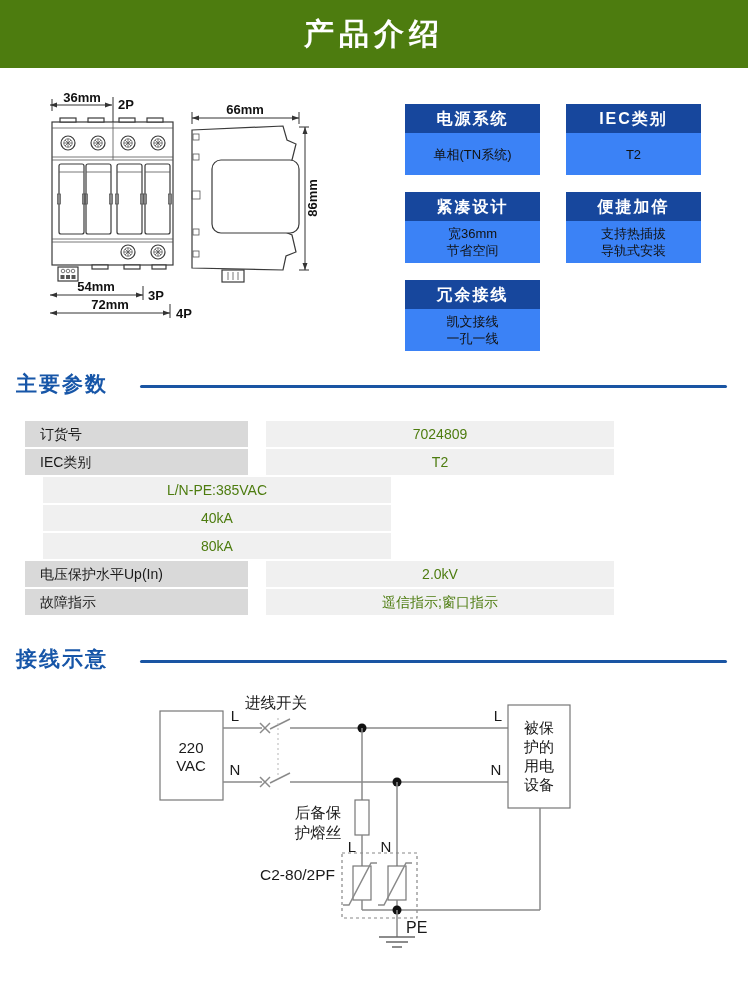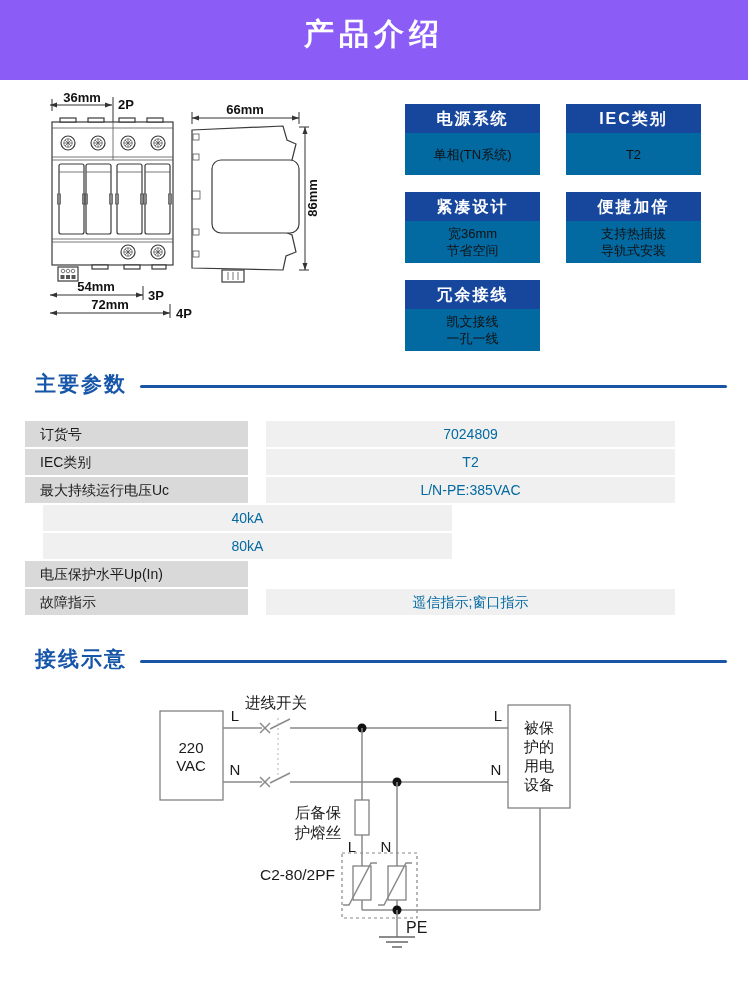--- a/index.html
+++ b/index.html
@@ -1,43 +1,43 @@
 <!DOCTYPE html>
 <html><head>
 <meta charset="utf-8">
 <style>
   html,body{margin:0;padding:0;background:#fff;}
   #page{position:relative;width:748px;height:981px;margin:0 auto;background:#fff;
         font-family:"Liberation Sans",sans-serif;overflow:hidden;}
-  .banner{position:absolute;left:0;top:0;width:748px;height:80px;background:#8b5cf6;
+  .banner{position:absolute;left:0;top:0;width:748px;height:68px;background:#4d7c0f;
           color:#fff;font-size:30px;font-weight:bold;letter-spacing:5px;
           text-align:center;line-height:68px;}
   
   .features{position:absolute;left:405px;top:104px;width:296px;display:grid;
             grid-template-columns:135px 135px;column-gap:26px;row-gap:17px;}
   .feature-box{width:135px;}
   .feature-head{height:29px;line-height:29px;background:#17479d;color:#fff;
                 font-size:16px;font-weight:bold;text-align:center;letter-spacing:2px;}
-  .feature-body{height:42px;background:#0369a1;display:flex;flex-direction:column;
+  .feature-body{height:42px;background:#3b82f6;display:flex;flex-direction:column;
                 align-items:center;justify-content:center;font-size:13px;
                 line-height:17px;color:#111;}
   .feature-body span{display:block;white-space:nowrap;}
   
-  .section-title{position:absolute;left:35px;font-size:21px;font-weight:bold;
+  .section-title{position:absolute;left:16px;font-size:21px;font-weight:bold;
                  color:#1756a8;letter-spacing:2px;}
   .section-line{position:absolute;left:140px;width:587px;height:3px;
                 background:#1a55a3;border-radius:2px;}
   
   .params{position:absolute;left:25px;top:421px;width:702px;}
   .param-row{display:flex;margin-bottom:2px;}
   .param-label{width:223px;height:26px;line-height:26px;background:#d9d9d9;
                padding-left:15px;box-sizing:border-box;font-size:14px;color:#1a1a1a;
                font-weight:500;white-space:nowrap;}
-  .param-value{margin-left:18px;width:409px;height:26px;line-height:26px;
-               background:#f0f0f0;text-align:center;font-size:14px;color:#0369a1;}
+  .param-value{margin-left:18px;width:348px;height:26px;line-height:26px;
+               background:#f0f0f0;text-align:center;font-size:14px;color:#4d7c0f;}
   
   .drawing-svg{position:absolute;left:40px;top:90px;}
   .wiring-svg{position:absolute;left:140px;top:690px;}
   svg text{font-family:"Liberation Sans",sans-serif;fill:#111;}
   .dim{font-size:13px;font-weight:600;}
   .dln{stroke:#333;stroke-width:1;fill:none;}
   .dfill{fill:#333;}
   .out{stroke:#3a3a3a;stroke-width:1.2;fill:#fff;}
   .thin{stroke:#555;stroke-width:0.8;fill:none;}
   .wire{stroke:#8a8a8a;stroke-width:1.5;fill:none;}
@@ -226,31 +226,31 @@
   <div class="params">
     <div class="param-row">
       <div class="param-label">订货号</div>
       <div class="param-value">7024809</div>
     </div>
     <div class="param-row">
       <div class="param-label">IEC类别</div>
       <div class="param-value">T2</div>
     </div>
     <div class="param-row">
-      <div class="param-label">最大持续运行电压Uc</div>
       <div class="param-value">L/N-PE:385VAC</div>
     </div>
     <div class="param-row">
       <div class="param-value">40kA</div>
     </div>
     <div class="param-row">
       <div class="param-value">80kA</div>
     </div>
     <div class="param-row">
       <div class="param-label">电压保护水平Up(In)</div>
+      <div class="param-value">2.0kV</div>
     </div>
     <div class="param-row">
       <div class="param-label">故障指示</div>
       <div class="param-value">遥信指示;窗口指示</div>
     </div>
   </div>
 
   <div class="section-title" style="top:645px;font-family:Liberation Mono, monospace;">接线示意</div>
   <div class="section-line" style="top:660px;"></div>
 

